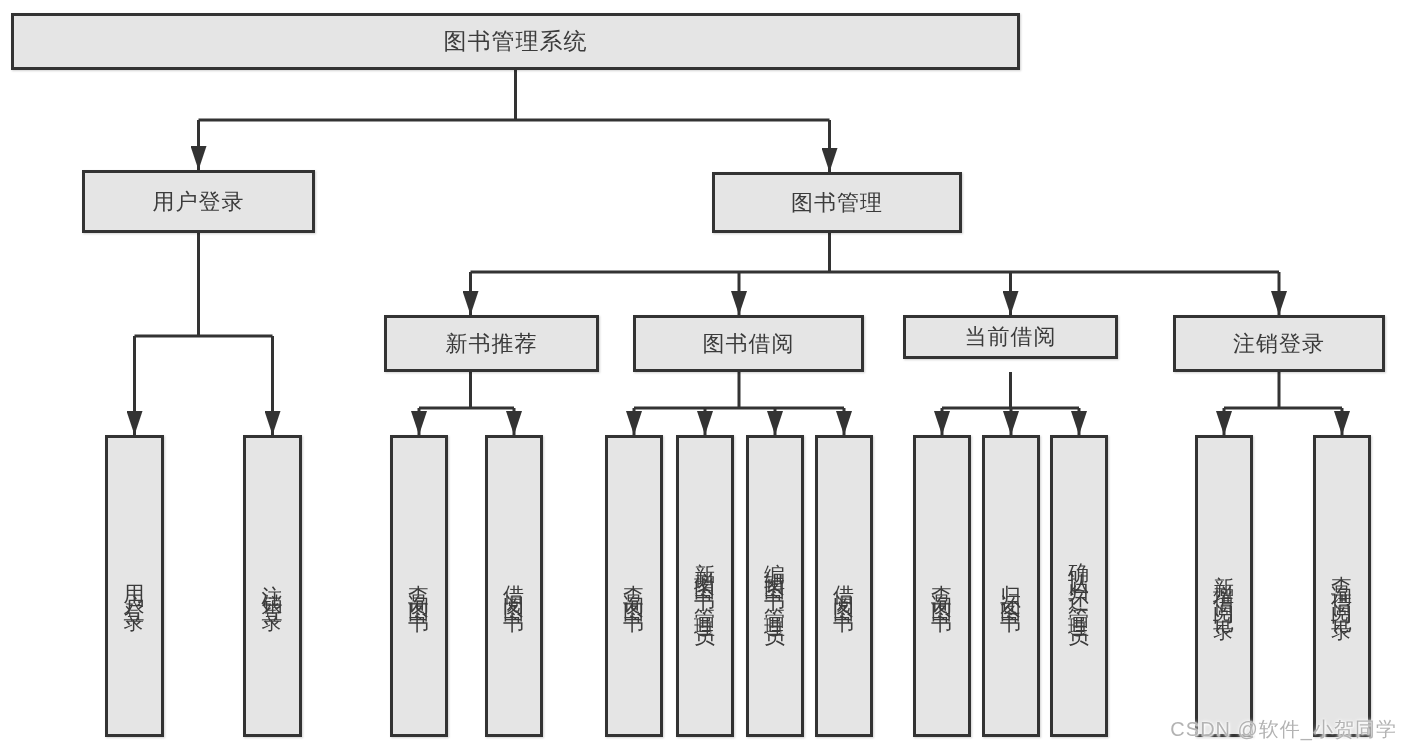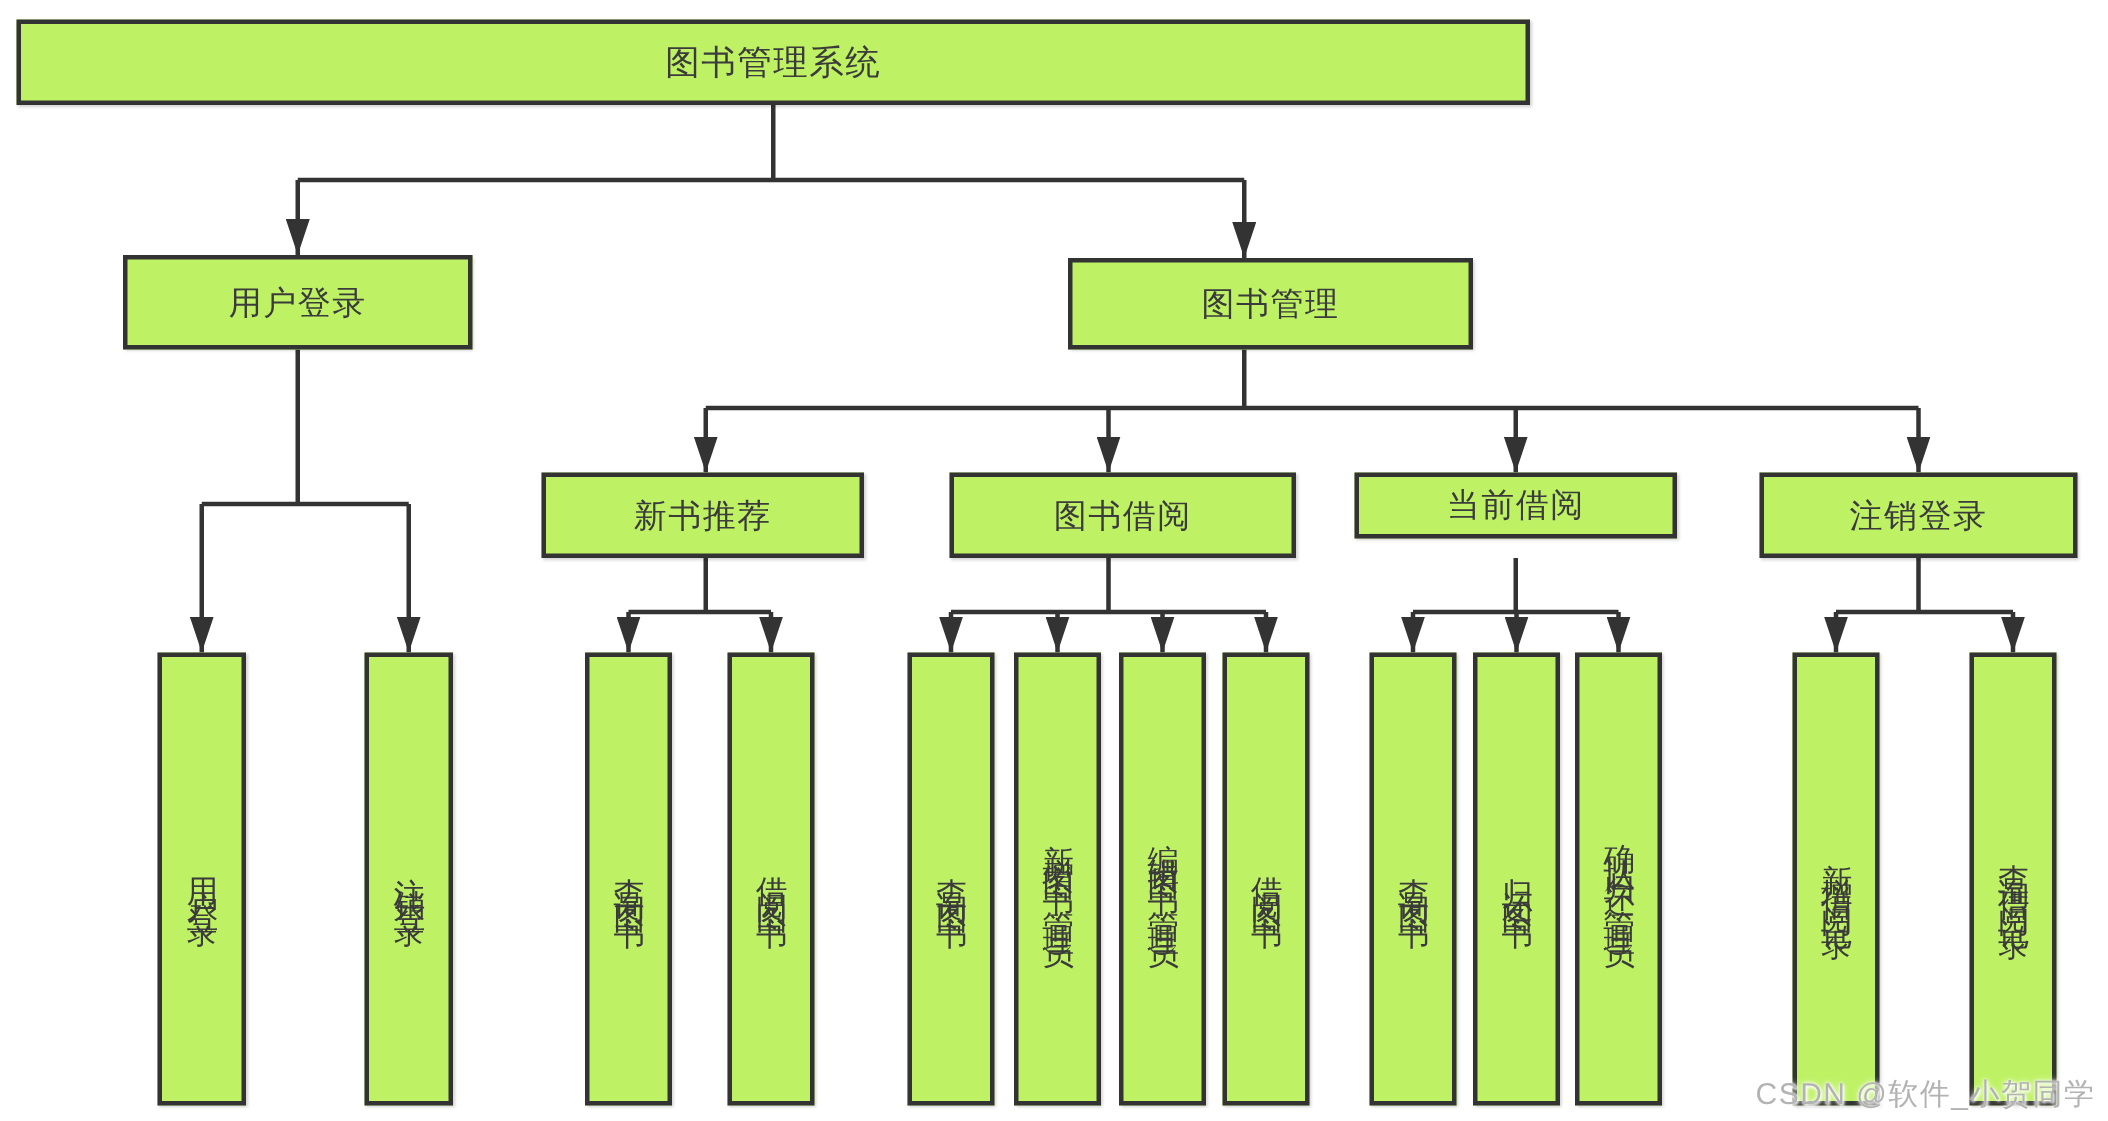--- a/index.html
+++ b/index.html
@@ -6,21 +6,21 @@
   #stage{
     position:relative;
     width:1405px;height:747px;
     background:#ffffff;
     font-family:"Liberation Sans","DejaVu Sans",sans-serif;
     overflow:hidden;
   }
   #connectors{position:absolute;left:0;top:0;}
   .box{
     position:absolute;
-    background:#bef264;
+    background:#e5e5e5;
     border:3px solid #333333;
     box-sizing:border-box;
     display:flex;align-items:center;justify-content:center;
     color:#3b3b3b;
     font-size:22px;
     letter-spacing:1px;
     box-shadow:1px 1px 2px rgba(0,0,0,0.18);
     z-index:2;
   }
   .root-box{font-size:23px;}
@@ -78,23 +78,23 @@
     <path d="M942,408 V435" stroke="#333333" stroke-width="3" fill="none" marker-end="url(#arr)"></path>
     <path d="M1011,408 V435" stroke="#333333" stroke-width="3" fill="none" marker-end="url(#arr)"></path>
     <path d="M1079,408 V435" stroke="#333333" stroke-width="3" fill="none" marker-end="url(#arr)"></path>
     <path d="M1224,408 V435" stroke="#333333" stroke-width="3" fill="none" marker-end="url(#arr)"></path>
     <path d="M1342,408 V435" stroke="#333333" stroke-width="3" fill="none" marker-end="url(#arr)"></path>
   </svg>
 
   <div class="box root-box" style="left:11px;top:13px;width:1009px;height:57px;">图书管理系统</div>
 
   <div class="box" style="left:82px;top:170px;width:233px;height:63px;">用户登录</div>
-  <div class="box" style="left:712px;top:172px;width:270px;height:61px;">图书管理</div>
+  <div class="box" style="left:712px;top:172px;width:250px;height:61px;">图书管理</div>
 
-  <div class="box" style="left:361px;top:315px;width:215px;height:57px;">新书推荐</div>
+  <div class="box" style="left:384px;top:315px;width:215px;height:57px;">新书推荐</div>
   <div class="box" style="left:633px;top:315px;width:231px;height:57px;">图书借阅</div>
   <div class="box" style="left:903px;top:315px;width:215px;height:44px;">当前借阅</div>
   <div class="box" style="left:1173px;top:315px;width:212px;height:57px;">注销登录</div>
 
   <div class="box vbox" style="left:105px;top:435px;width:59px;height:302px;">用户登录</div>
   <div class="box vbox" style="left:243px;top:435px;width:59px;height:302px;">注销登录</div>
 
   <div class="box vbox" style="left:390px;top:435px;width:58px;height:302px;">查询图书</div>
   <div class="box vbox" style="left:485px;top:435px;width:58px;height:302px;">借阅图书</div>
 

